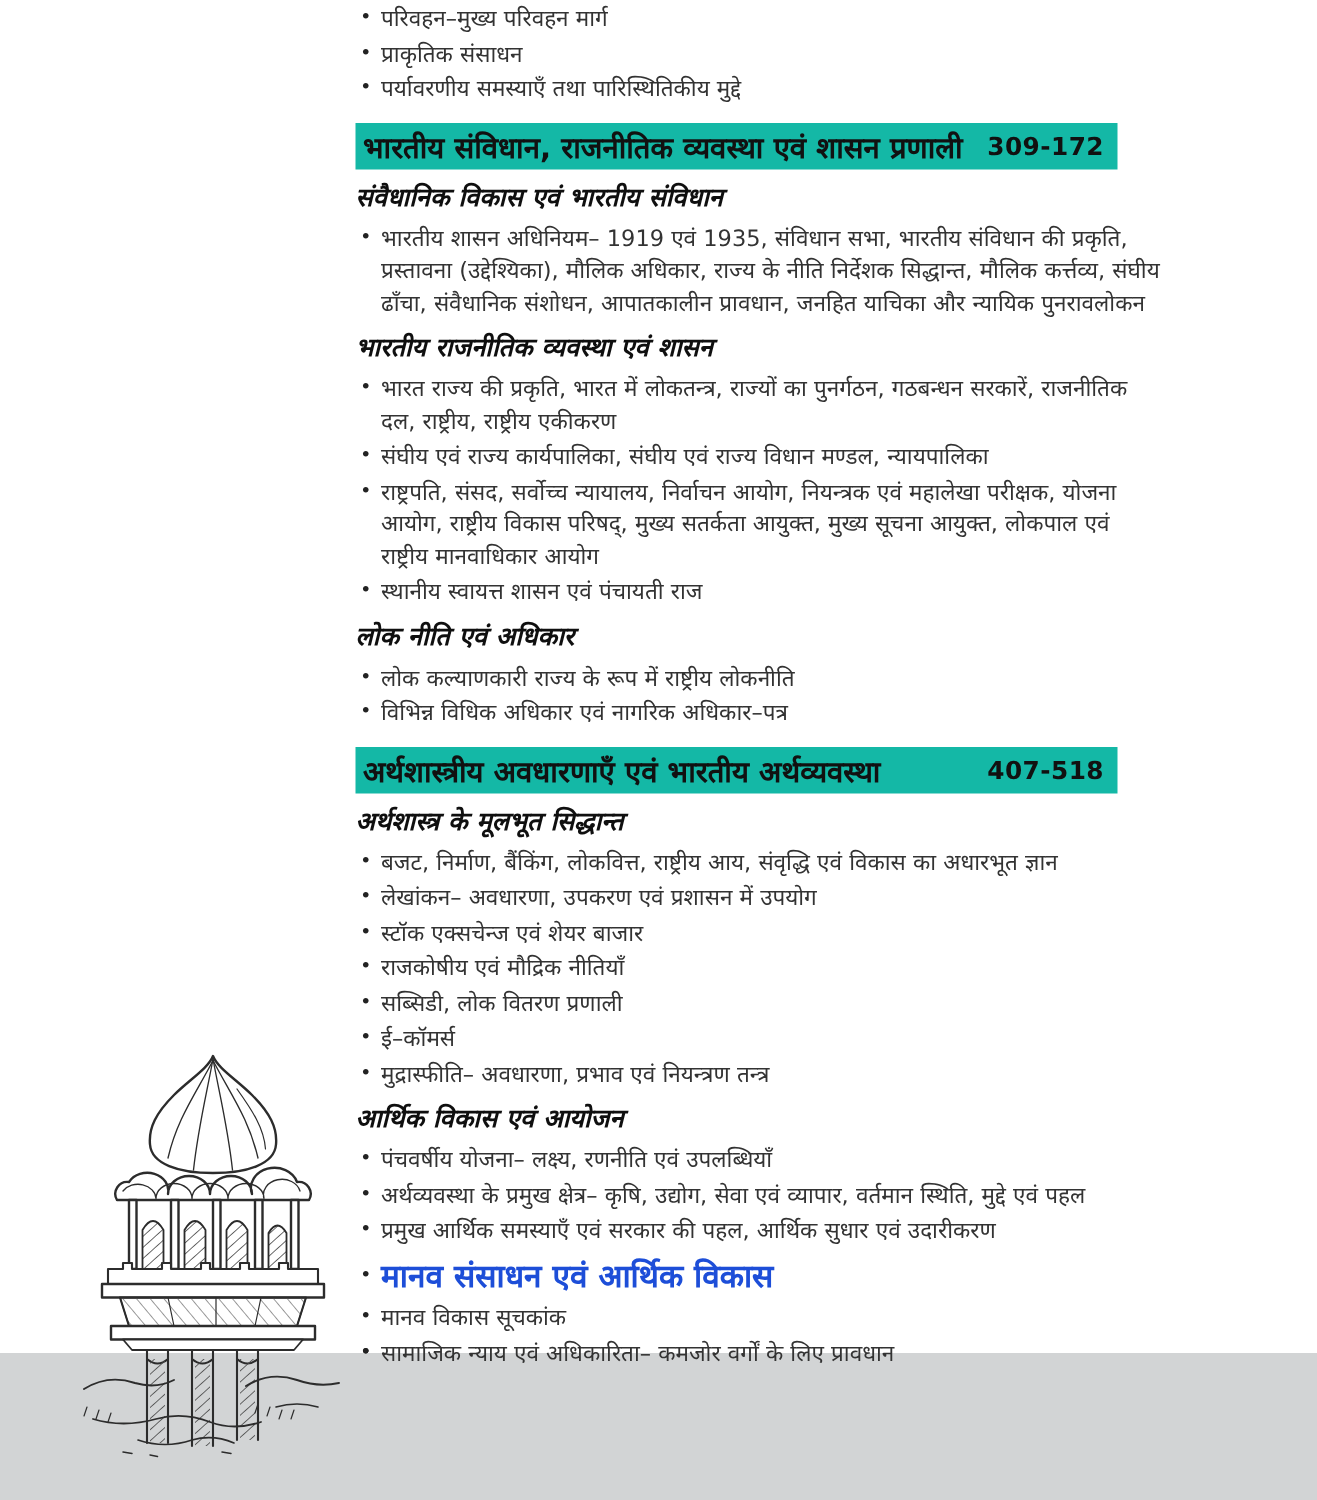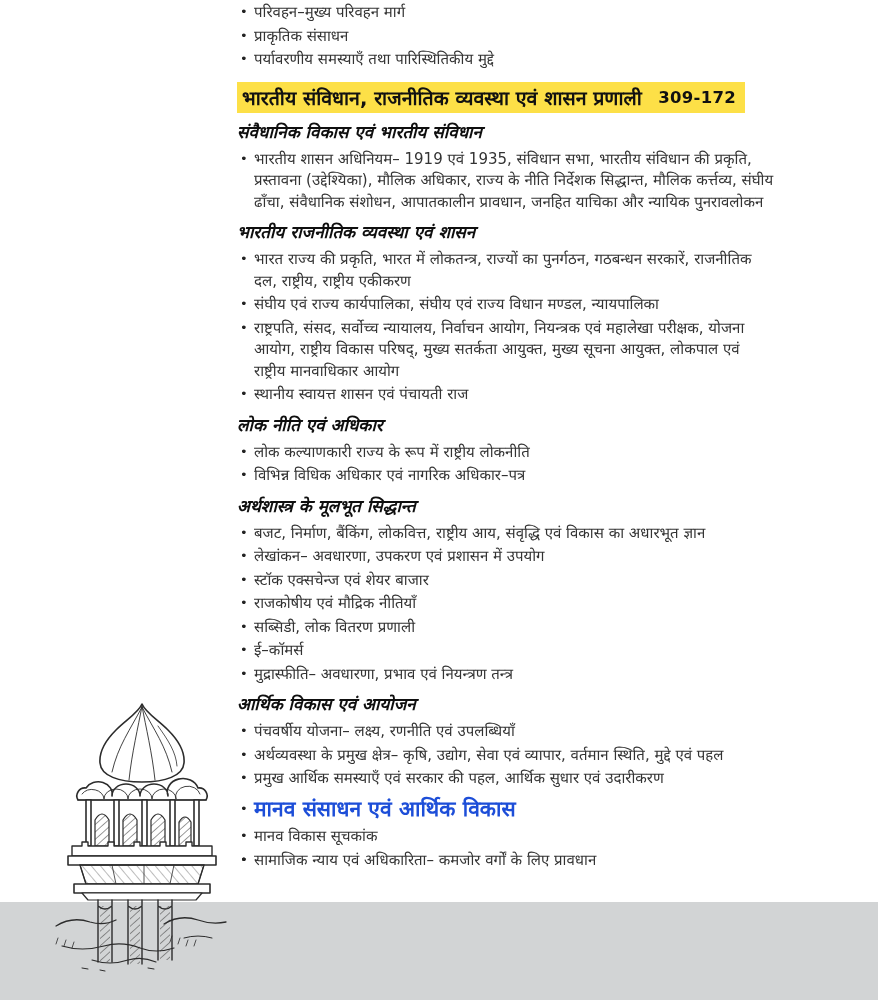--- a/index.html
+++ b/index.html
@@ -24,21 +24,21 @@
     font-size: 13px; color: #222222;
   }
   ul.bullets li.bold-item .txt {
     font-weight: bold; color: #1d4ed8; font-size: 21px;
   }
   ul.bullets li.bold-item { margin-top: 9px; margin-bottom: 4px; }
 
   .section-bar {
     display: flex; align-items: center; justify-content: space-between;
     width: 508px; height: 31px;
-    background: #fde047;
+    background: #14b8a6;
     margin-top: 11px; margin-bottom: 4px;
     padding: 0 9px 0 5px;
   }
   .section-bar .section-title {
     font-weight: bold; font-size: 19.5px; color: #111111; white-space: nowrap;
   }
   .section-bar .section-pages {
     font-weight: bold; font-size: 16.5px; color: #111111; letter-spacing: 0.3px;
   }
 
@@ -140,20 +140,24 @@
           <li><span class="dot">•</span><span class="txt">भारत राज्य की प्रकृति, भारत में लोकतन्त्र, राज्यों का पुनर्गठन, गठबन्धन सरकारें, राजनीतिक दल, राष्ट्रीय, राष्ट्रीय एकीकरण</span></li>
           <li><span class="dot">•</span><span class="txt">संघीय एवं राज्य कार्यपालिका, संघीय एवं राज्य विधान मण्डल, न्यायपालिका</span></li>
           <li><span class="dot">•</span><span class="txt">राष्ट्रपति, संसद, सर्वोच्च न्यायालय, निर्वाचन आयोग, नियन्त्रक एवं महालेखा परीक्षक, योजना आयोग, राष्ट्रीय विकास परिषद्, मुख्य सतर्कता आयुक्त, मुख्य सूचना आयुक्त, लोकपाल एवं राष्ट्रीय मानवाधिकार आयोग</span></li>
           <li><span class="dot">•</span><span class="txt">स्थानीय स्वायत्त शासन एवं पंचायती राज</span></li>
         </ul>
         <div class="subheading">लोक नीति एवं अधिकार</div>
         <ul class="bullets">
           <li><span class="dot">•</span><span class="txt">लोक कल्याणकारी राज्य के रूप में राष्ट्रीय लोकनीति</span></li>
           <li><span class="dot">•</span><span class="txt">विभिन्न विधिक अधिकार एवं नागरिक अधिकार–पत्र</span></li>
         </ul>
+        <div class="section-bar">
+          <span class="section-title">अर्थशास्त्रीय अवधारणाएँ एवं भारतीय अर्थव्यवस्था</span>
+          <span class="section-pages">407-518</span>
+        </div>
         <div class="subheading">अर्थशास्त्र के मूलभूत सिद्धान्त</div>
         <ul class="bullets">
           <li><span class="dot">•</span><span class="txt">बजट, निर्माण, बैंकिंग, लोकवित्त, राष्ट्रीय आय, संवृद्धि एवं विकास का अधारभूत ज्ञान</span></li>
           <li><span class="dot">•</span><span class="txt">लेखांकन– अवधारणा, उपकरण एवं प्रशासन में उपयोग</span></li>
           <li><span class="dot">•</span><span class="txt">स्टॉक एक्सचेन्ज एवं शेयर बाजार</span></li>
           <li><span class="dot">•</span><span class="txt">राजकोषीय एवं मौद्रिक नीतियाँ</span></li>
           <li><span class="dot">•</span><span class="txt">सब्सिडी, लोक वितरण प्रणाली</span></li>
           <li><span class="dot">•</span><span class="txt">ई–कॉमर्स</span></li>
           <li><span class="dot">•</span><span class="txt">मुद्रास्फीति– अवधारणा, प्रभाव एवं नियन्त्रण तन्त्र</span></li>
         </ul>

